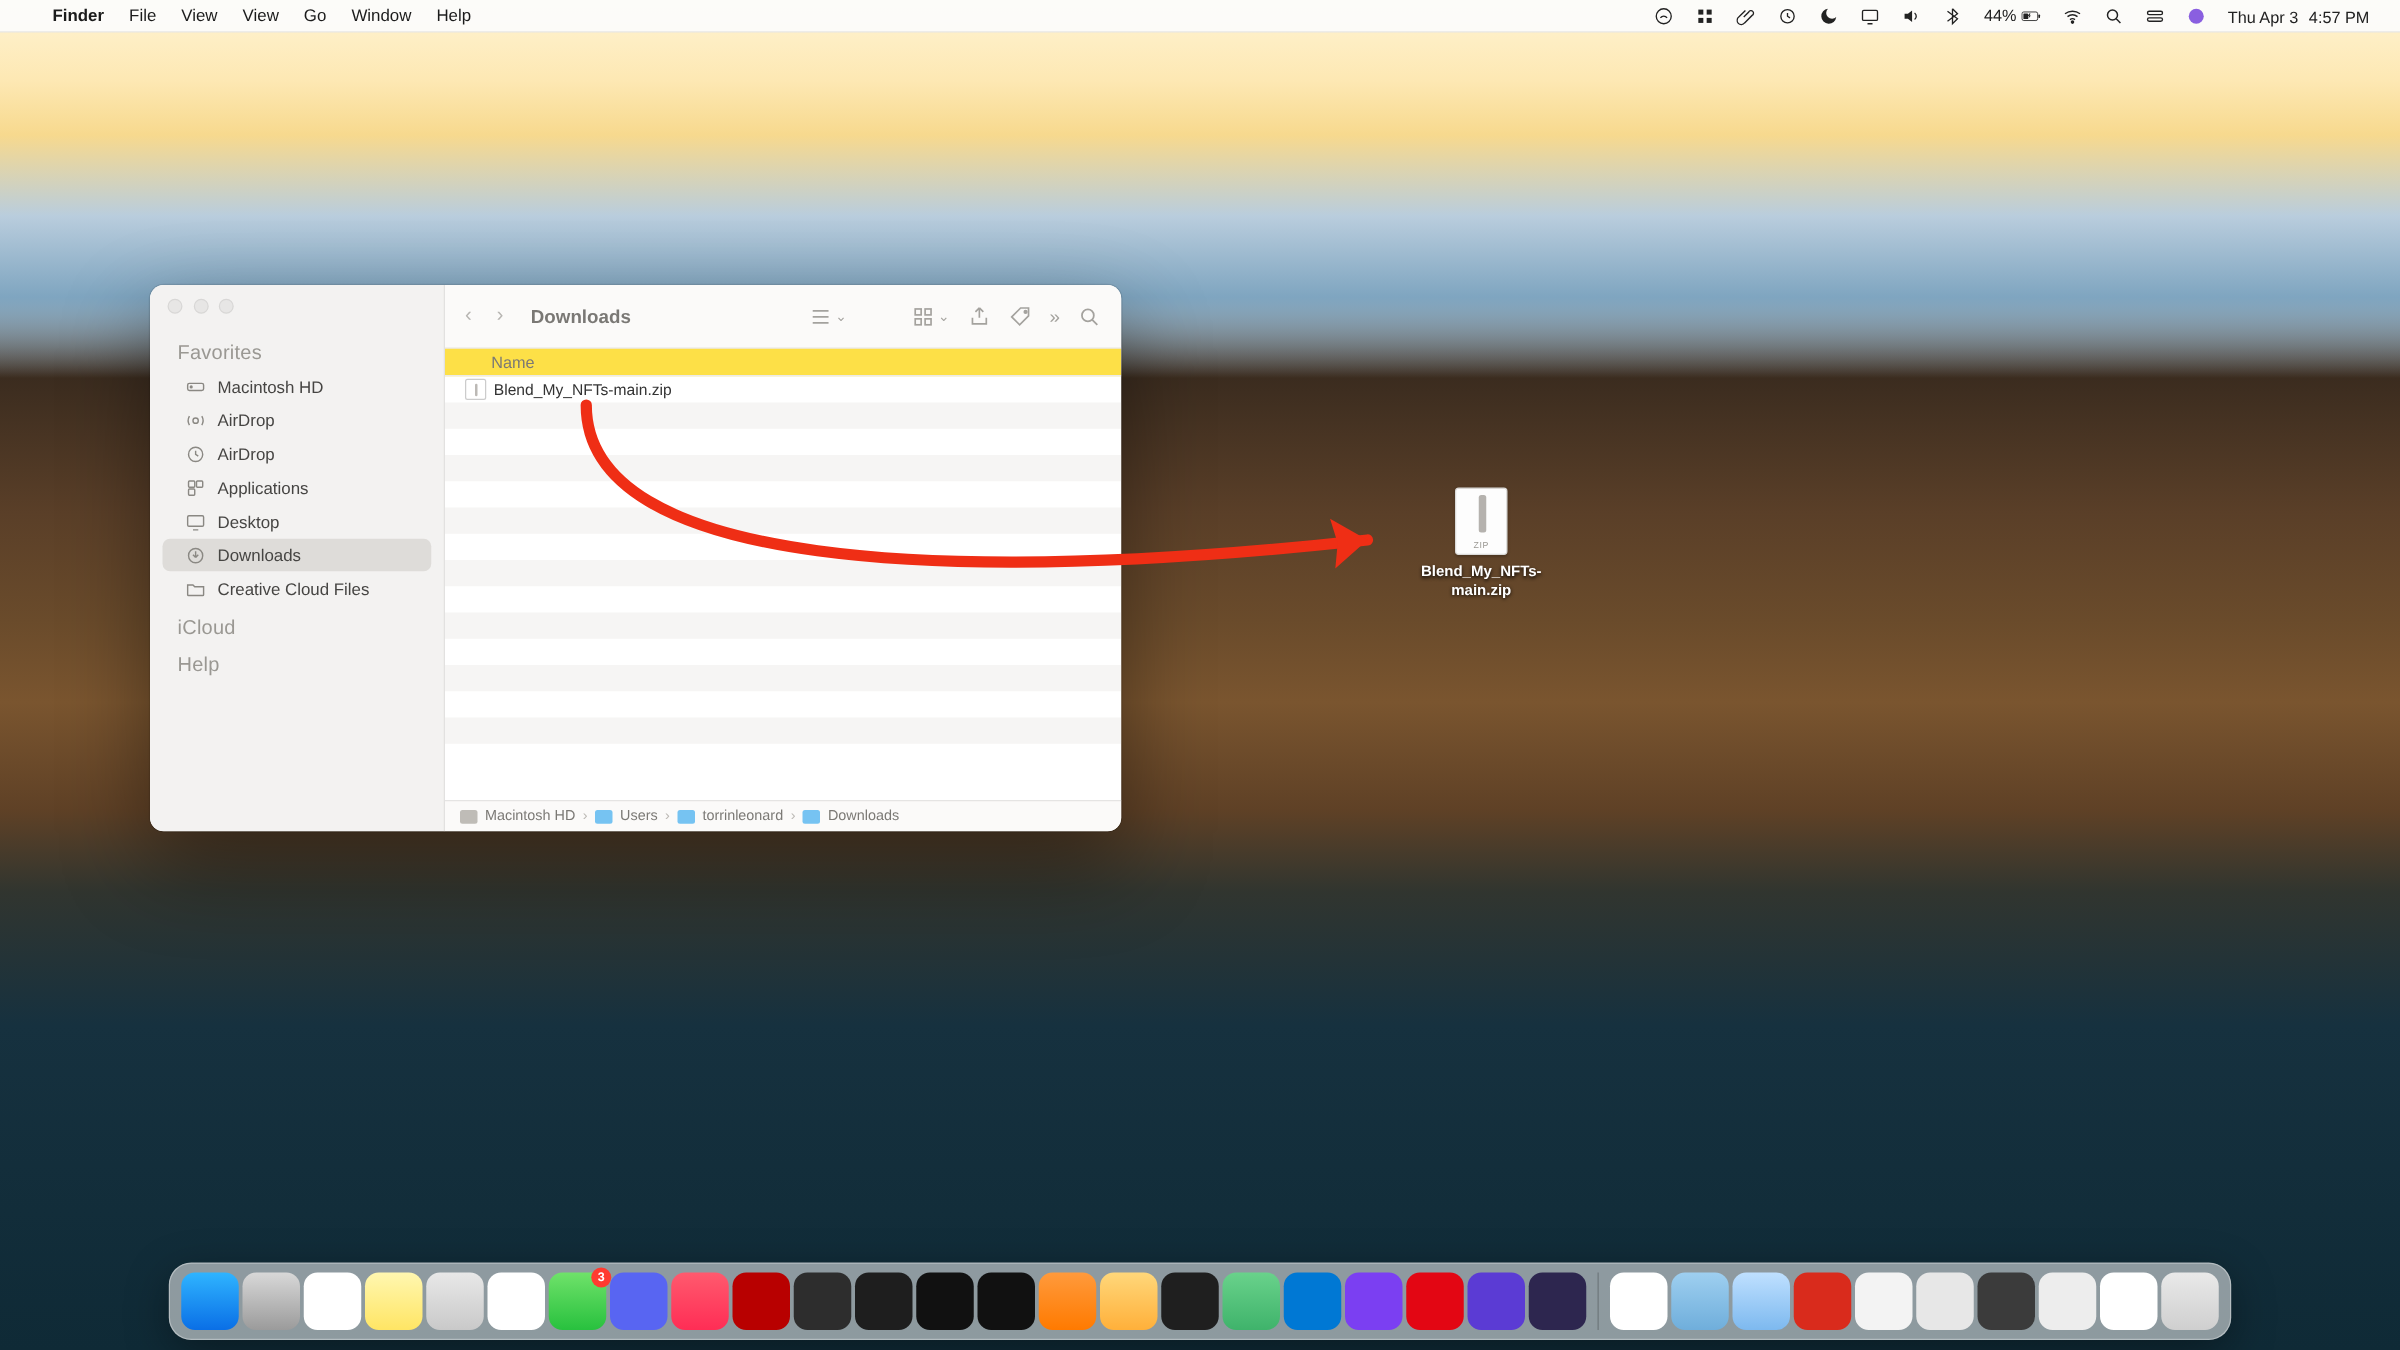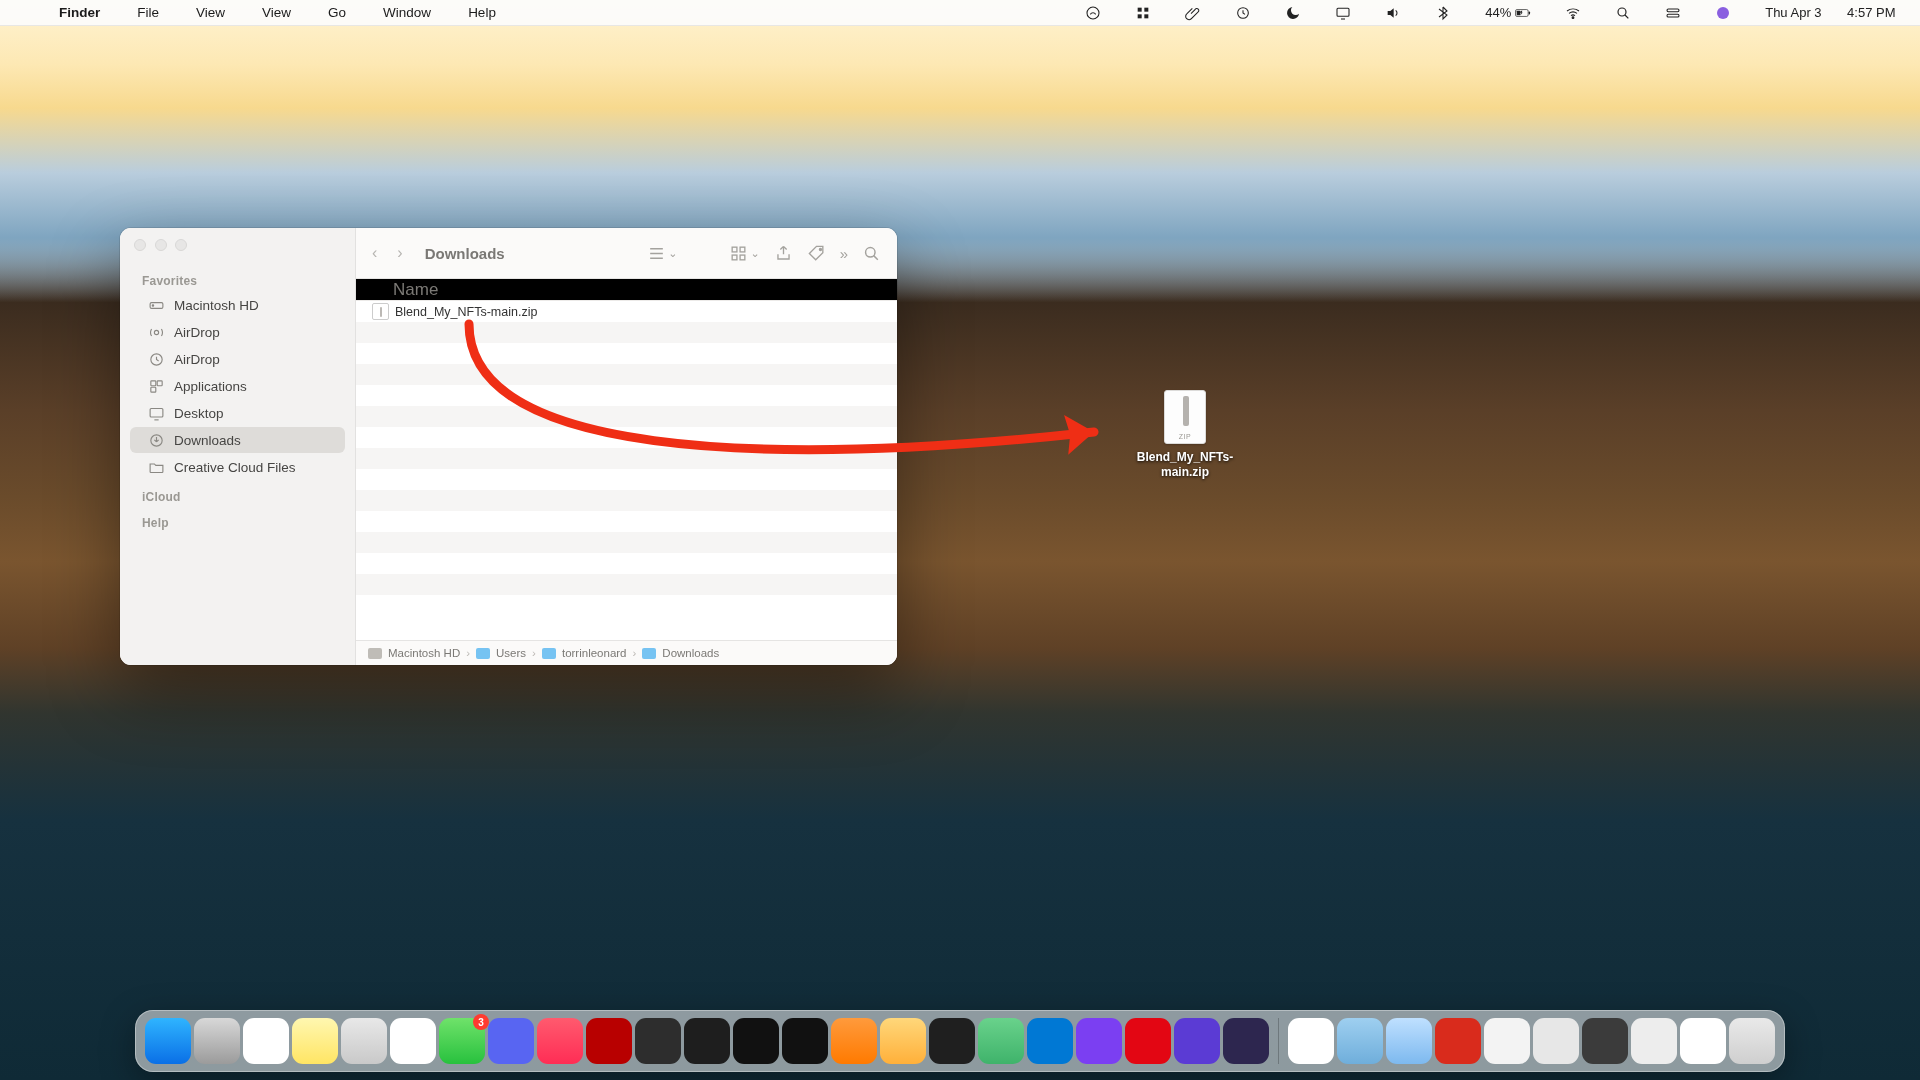--- a/index.html
+++ b/index.html
@@ -14,53 +14,53 @@
 }
 
 
 .menubar {
   position:absolute; top:0; left:0; right:0; height:26px;
   background:rgba(252,252,252,.93);
   display:flex; align-items:center; justify-content:space-between;
   font-size:13.5px; color:#1b1b1b; padding:0 16px 0 22px;
   border-bottom:1px solid rgba(0,0,0,.08);
 }
-.menubar-left,.menubar-right{display:flex;align-items:center;gap:17px;}
+.menubar-left,.menubar-right{display:flex;align-items:flex-end;gap:0;}
 .menubar-left .mitem{padding:0 10px;cursor:default;}
 .menubar-left .mitem.bold{font-weight:600;}
 .apple{font-size:16px;padding-right:10px;}
 .menubar-right .ritem{padding:0 8.5px; display:flex; align-items:center; gap:4px; color:#222;}
 .menubar-right svg{width:16px;height:16px;display:block;}
 .menubar-right .txt{font-size:13px;}
 
 
 .finder {
   position:absolute; top:228px; left:120px; width:777px; height:437px;
   background:#fff; border-radius:11px; overflow:hidden;
   box-shadow:0 26px 70px rgba(0,0,0,.40),0 0 0 1px rgba(0,0,0,.10);
   display:flex; flex-direction:column;
 }
 .finder-main{flex:1; display:flex; min-height:0;}
 .sidebar{width:236px; background:#f3f2f1; border-right:1px solid #e2e1e0; padding-top:11px;}
 .traffic{display:flex; gap:8.5px; padding:0 0 14px 14px;}
 .dot{width:12px;height:12px;border-radius:50%;background:#e7e6e5;border:1px solid #d8d7d6;}
-.sec-label{font-size:12px;color:#9a9893;font-weight:700;padding:9px 0 3px 22px;letter-spacing:.2px;}
+.sec-label{font-size:16px;color:#9a9893;font-weight:400;padding:9px 0 3px 22px;letter-spacing:.2px;}
 .sideitem{display:flex;align-items:center;gap:9px;padding:4.5px 10px 4.5px 18px;margin:1px 10px;border-radius:6px;font-size:13.5px;color:#464543;cursor:default;}
 .sideitem .ic{width:17px;height:17px;display:flex;align-items:center;justify-content:center;color:#8a8883;}
 .sideitem.sel{background:#dedcd9;}
 
 .content{flex:1;display:flex;flex-direction:column;}
 .toolbar{height:51px;display:flex;align-items:center;gap:14px;padding:0 16px;background:#fbfaf9;border-bottom:1px solid #e5e4e3;}
 .nav-arrows{display:flex;gap:20px;color:#b7b5b2;margin-right:8px;}
 .nav-arrows span{font-size:16px;}
 .title{font-weight:600;color:#7a7875;font-size:15px;margin-right:auto;}
 .tbtn{color:#a4a29e;display:flex;align-items:center;font-size:15px;}
 .tbtn svg{width:19px;height:19px;}
 
-.col-hdr{height:22px;border-bottom:1px solid #eceae8;display:flex;align-items:center;font-size:17px;color:#7b7975;padding-left:37px;background:#000000;}
+.col-hdr{height:22px;border-bottom:1px solid #eceae8;display:flex;align-items:center;font-size:13px;color:#7b7975;padding-left:37px;background:#fde047;}
 .list{flex:1;overflow:auto;}
 .row{height:21px;display:flex;align-items:center;padding-left:16px;font-size:12.5px;color:#333;}
 .row:nth-child(even){background:#f6f5f4;}
 .row .fileic{width:17px;height:17px;margin-right:6px;background:#fff;border:1px solid #ccc;border-radius:2px;position:relative;}
 .row .fileic::after{content:"";position:absolute;top:3px;left:7px;width:2px;height:10px;background:#bcb9b5;border-radius:1px;}
 
 .pathbar{height:25px;border-top:1px solid #e5e4e3;display:flex;align-items:center;gap:6px;padding:0 12px;font-size:11.5px;color:#7b7975;background:#fbfaf9;}
 .pathbar .chev{color:#bcb9b5;}
 .pathbar .pic{width:14px;height:11px;border-radius:2px;display:inline-block;}
 .pic.disk{background:#bfbcb7;}

